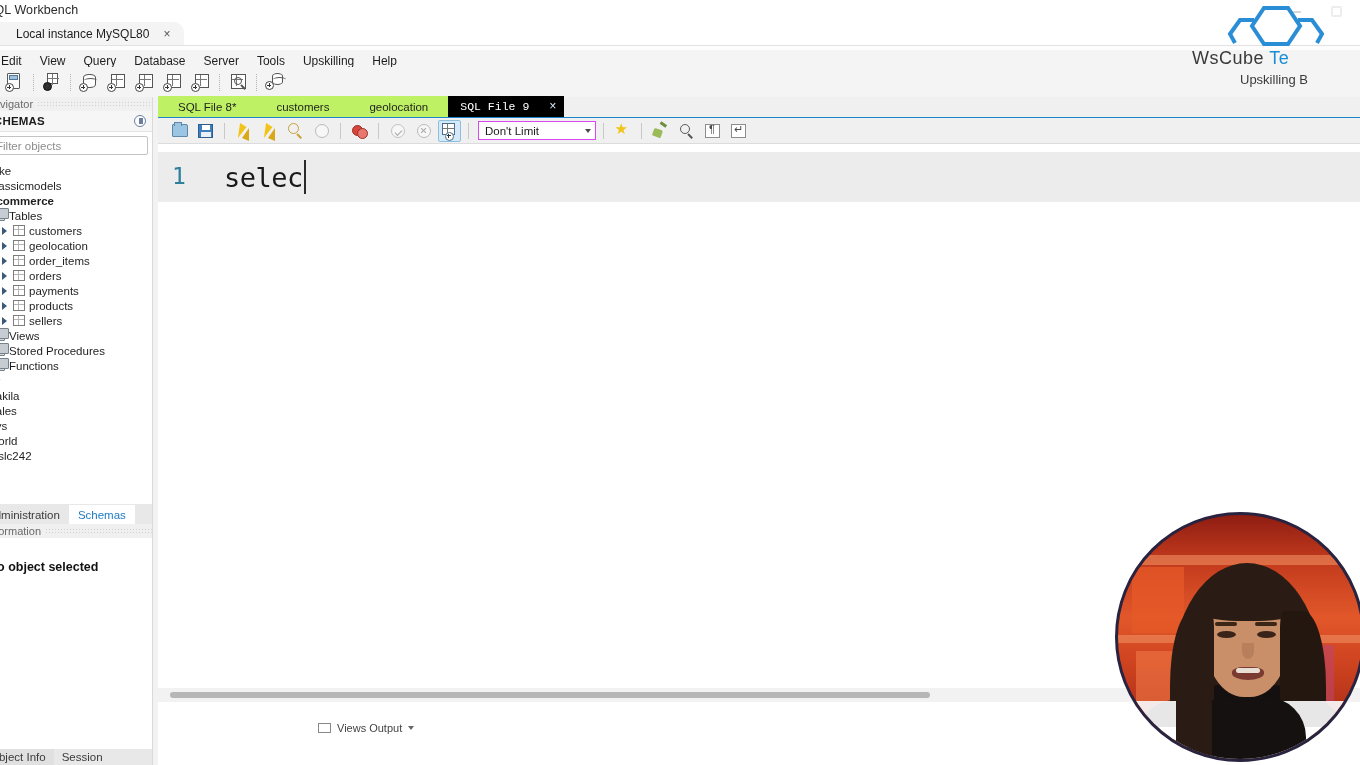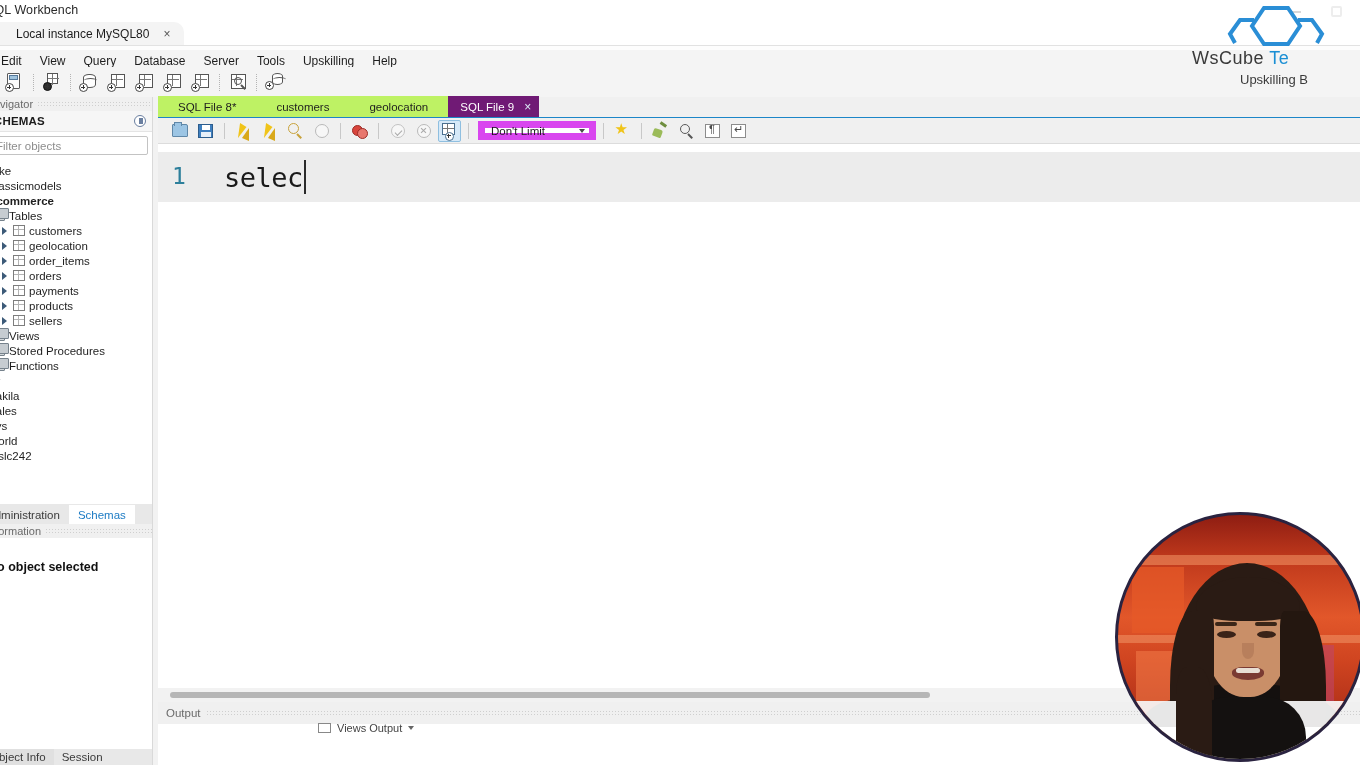--- a/index.html
+++ b/index.html
@@ -238,21 +238,21 @@
   }
   .editor-tabs {
     height: 21px; background: #f0f0f0; display: flex; align-items: flex-end;
     border-bottom: 1px solid #1c86c8;
   }
   .ed-tab {
     height: 21px; padding: 0 20px; display: flex; align-items: center;
     font-size: 11.5px; color: #1f1f1f; background: #bef264; white-space: nowrap;
   }
   .ed-tab.active {
-    background: #701a75; color: #ffffff; padding: 0 8px 0 12px; gap: 10px;
+    background: #000000; color: #ffffff; padding: 0 8px 0 12px; gap: 20px; font-family: Liberation Mono, monospace;
   }
   .ed-tab .x { font-size: 12px; color: #dcecf8; }
 
   .ed-toolbar {
     height: 26px; background: #f0f0f0; display: flex; align-items: center;
     padding-left: 10px; gap: 3px; border-bottom: 1px solid #dcdcdc;
   }
   .edb { width: 23px; height: 22px; display: flex; align-items: center; justify-content: center; }
   .edb.sel { background: #d6e9f8; border: 1px solid #8fbfe0; border-radius: 2px; }
   .ed-sep { width: 1px; height: 16px; border-left: 1px solid #c8c8c8; margin: 0 4px; }
@@ -291,21 +291,21 @@
   .redcirc-ic { width: 15px; height: 14px; position: relative; }
   .redcirc-ic:before {
     content: ""; position: absolute; left: 0; top: 1px; width: 9px; height: 9px;
     border-radius: 50%; background: #d8453c; border: 1px solid #9d2e28;
   }
   .redcirc-ic:after {
     content: ""; position: absolute; left: 5px; top: 4px; width: 9px; height: 9px;
     border-radius: 50%; background: #e8776e; border: 1px solid #9d2e28;
   }
   .limitbox {
-    width: 118px; height: 19px; background: #ffffff; border: 7px solid #d946ef;
+    width: 118px; height: 19px; background: #ffffff; border: 1px solid #d946ef;
     display: flex; align-items: center; justify-content: space-between;
     padding: 0 4px 0 6px; font-size: 11.5px; color: #1b1b1b; margin-left: 2px;
   }
   .limit-caret { width: 0; height: 0; border-left: 3.5px solid transparent; border-right: 3.5px solid transparent; border-top: 4px solid #4a4a4a; }
   .star-ic { width: 0; height: 0; position: relative; }
   .star-ic:before {
     content: "\2605"; position: absolute; left: -8px; top: -11px;
     font-size: 15px; color: #f0c419;
   }
   .broom-ic { width: 15px; height: 15px; position: relative; }
@@ -736,24 +736,20 @@
       <div class="gutter-num">1</div>
       <div class="code-line">
         <span>selec</span>
           <span class="caret"></span>
       </div>
 
       <div class="h-scroll">
         <div class="h-scroll-thumb"></div>
       </div>
 
-      <div class="output-hdr">
-        <span class="oh-label">Output</span>
-        <span class="oh-dots"></span>
-      </div>
       <div class="action-output-row">
         <span style="display:inline-block;width:13px;height:10px;border:1px solid #888;background:#fff;"></span>
         <span>Views Output</span>
         <span style="display:inline-block;width:0;height:0;border-left:3px solid transparent;border-right:3px solid transparent;border-top:4px solid #666;"></span>
       </div>
     </div>
   </div>
 
   <div class="webcam">
     <div class="wc-shelf1"></div>

